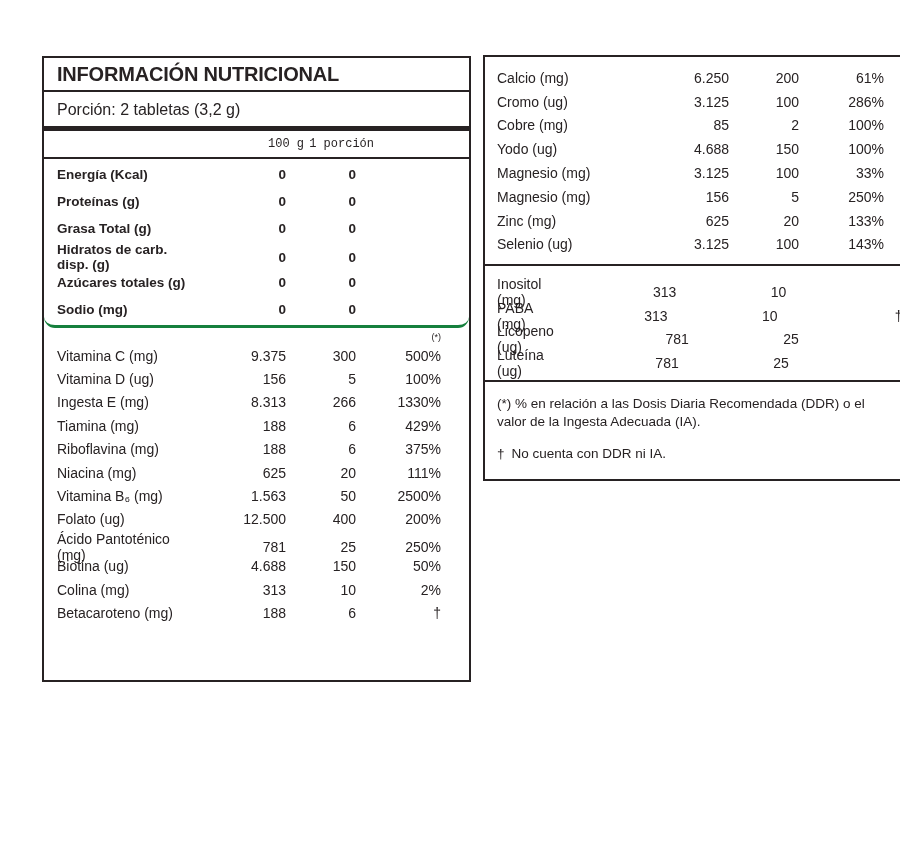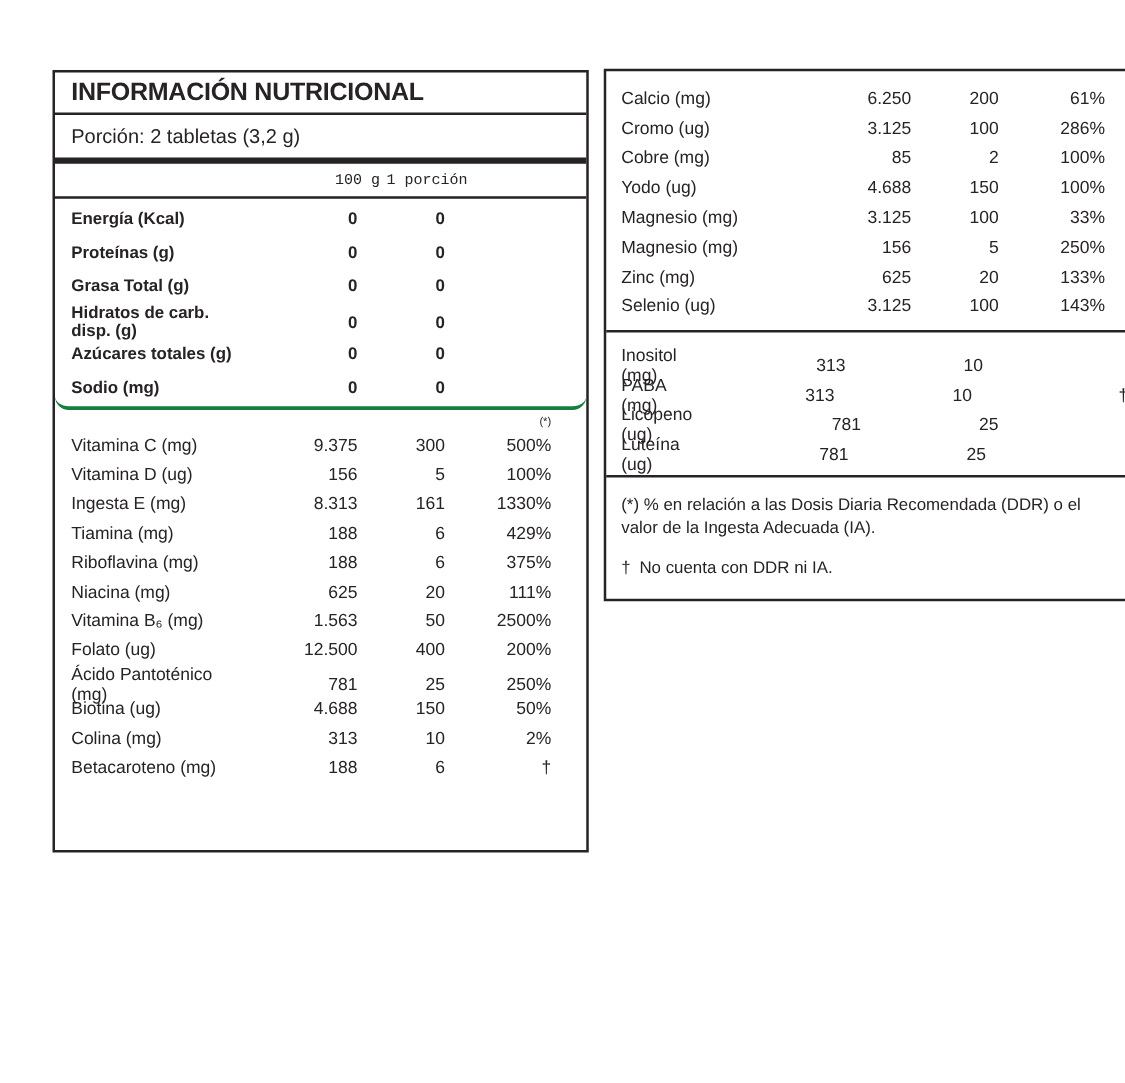--- a/index.html
+++ b/index.html
@@ -167,21 +167,21 @@
         <div class="row data-row">
           <span class="lbl">Vitamina D (ug)</span>
           <span class="c1">156</span>
           <span class="c2">5</span>
           <span class="c3">100%</span>
         </div>
 
         <div class="row data-row">
           <span class="lbl">Ingesta E (mg)</span>
           <span class="c1">8.313</span>
-          <span class="c2">161</span>
+          <span class="c2">266</span>
           <span class="c3">1330%</span>
         </div>
 
         <div class="row data-row">
           <span class="lbl">Tiamina (mg)</span>
           <span class="c1">188</span>
           <span class="c2">6</span>
           <span class="c3">429%</span>
         </div>
 

